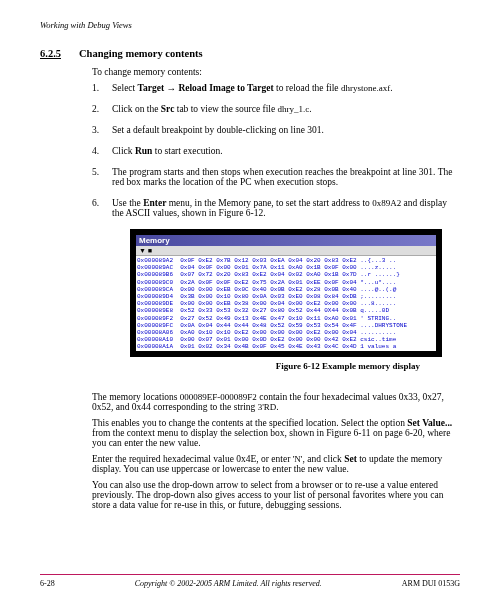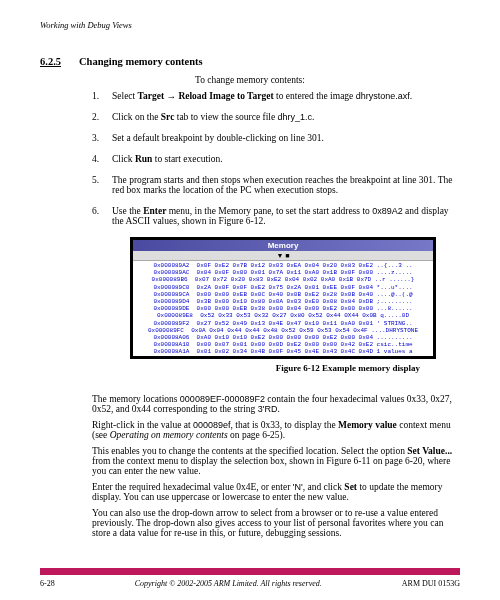--- a/index.html
+++ b/index.html
@@ -15,65 +15,64 @@
 }
 .page {
   padding: 20px 40px 15px 40px;
   box-sizing: border-box;
   height: 100%;
   position: relative;
 }
 .header {
   font-style: italic;
   font-size: 8.5px;
-  margin-bottom: 26px;
+  margin-bottom: 18px;
 }
 .section-title {
   font-weight: bold;
   font-size: 10.5px;
   margin-bottom: 8px;
 }
 .section-num {
   display: inline-block;
   margin-right: 18px;
   text-decoration: underline;
 }
 .intro {
+  margin-left: 52px;
   margin-bottom: 6px;
-  text-align: center;
 }
 .list {
   margin-left: 52px;
 }
 .list-item {
   margin-bottom: 6px;
   display: flex;
 }
 .list-num {
   min-width: 20px;
 }
 .list-body {
   flex: 1;
 }
 .list-body p {
   margin: 0 0 5px 0;
 }
 .code {
-  font-family: Liberation Sans, sans-serif;
+  font-family: Liberation Serif, serif;
   font-size: 9px;
 }
 .figure-wrap {
   margin: 6px 0 4px 90px;
 }
 .memory-window {
-  border: 3px solid #000000;
+  border: 6px solid #000000;
   width: 300px;
   background: #14b8a6;
   font-family: Arial, sans-serif;
-  text-align: center;
 }
 .memory-titlebar {
   background: linear-gradient(to right, #4a4aa0, #7878c8);
   color: #fff;
   font-size: 8px;
   padding: 1px 3px;
   font-weight: bold;
 }
 .memory-toolbar {
   background: #ddd;
@@ -99,21 +98,21 @@
 }
 .para-after {
   margin-left: 52px;
   margin-bottom: 6px;
 }
 .footer {
   position: absolute;
   bottom: 12px;
   left: 40px;
   right: 40px;
-  border-top: 7px solid #be185d;
+  border-top: 1px solid #be185d;
   padding-top: 4px;
   font-size: 8px;
   display: flex;
   justify-content: space-between;
   font-style: italic;
 }
 .footer .copy {
   font-style: italic;
 }
 .footer .doc {
@@ -134,21 +133,21 @@
     <span class="section-num">6.2.5</span><span>Changing memory contents</span>
   </div>
 
   <div class="intro">To change memory contents:</div>
 
   <div class="list">
 
     <div class="list-item">
       <div class="list-num">1.</div>
       <div class="list-body">
-        <p><span>Select </span><b>Target</b><span> → </span><b>Reload Image to Target</b><span> to entered the image </span><span class="code">dhrystone.axf</span><span>.</span></p>
+        <p><span>Select </span><b>Target</b><span> → </span><b>Reload Image to Target</b><span> to reload the file </span><span class="code">dhrystone.axf</span><span>.</span></p>
       </div>
     </div>
 
     <div class="list-item">
       <div class="list-num">2.</div>
       <div class="list-body">
         <p><span>Click on the </span><b>Src</b><span> tab to view the source file </span><span class="code">dhry_1.c</span><span>.</span></p>
       </div>
     </div>
 
@@ -201,23 +200,20 @@
 0x00008A1A  0x01 0x02 0x34 0x4B 0x0F 0x45 0x4E 0x43 0x4C 0x4D 1 values a</div>
     </div>
   </div>
 
   <div class="figure-caption">Figure 6-12 Example memory display</div>
 
   <div class="para-after">
     <span>The memory locations </span><span class="code">000089EF-000089F2</span><span> contain the four hexadecimal values 0x33, 0x27, 0x52, and 0x44 corresponding to the string </span><span class="code">3'RD</span><span>.</span>
   </div>
 
-  <div class="para-after">
-    <span>Right-click in the value at </span><span class="code">000089ef</span><span>, that is 0x33, to display the </span><b>Memory value</b><span> context menu (see </span><i>Operating on memory contents</i><span> on page 6-25).</span>
-  </div>
 
   <div class="para-after">
     <span>This enables you to change the contents at the specified location. Select the option </span><b>Set Value...</b><span> from the context menu to display the selection box, shown in Figure 6-11 on page 6-20, where you can enter the new value.</span>
   </div>
 
   <div class="para-after">
     <span>Enter the required hexadecimal value 0x4E, or enter </span><span class="code">'N'</span><span>, and click </span><b>Set</b><span> to update the memory display. You can use uppercase or lowercase to enter the new value.</span>
   </div>
 
 

